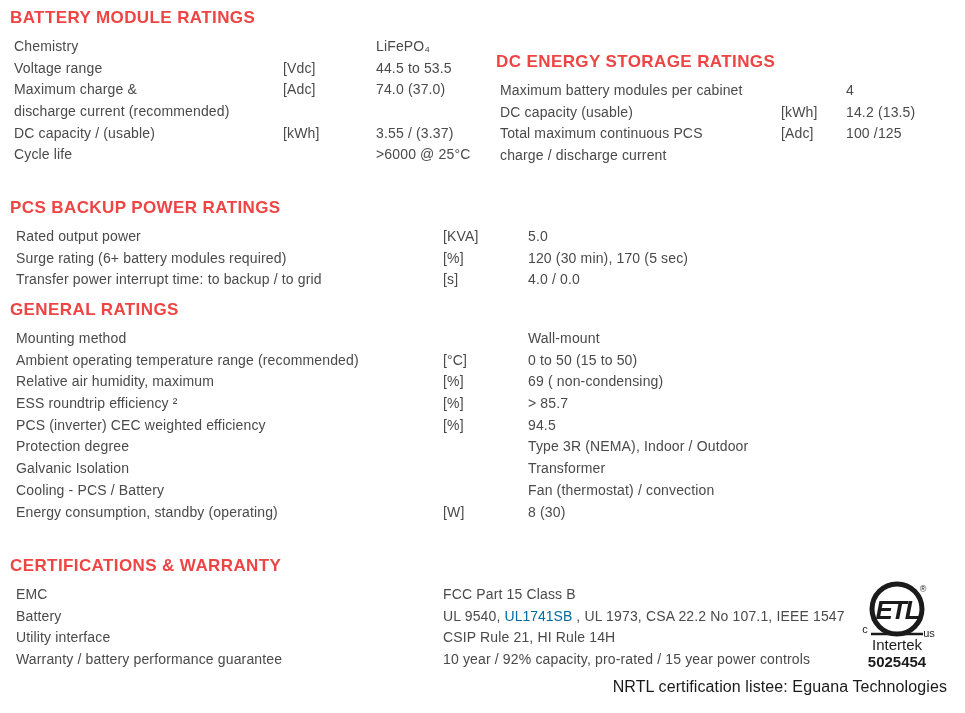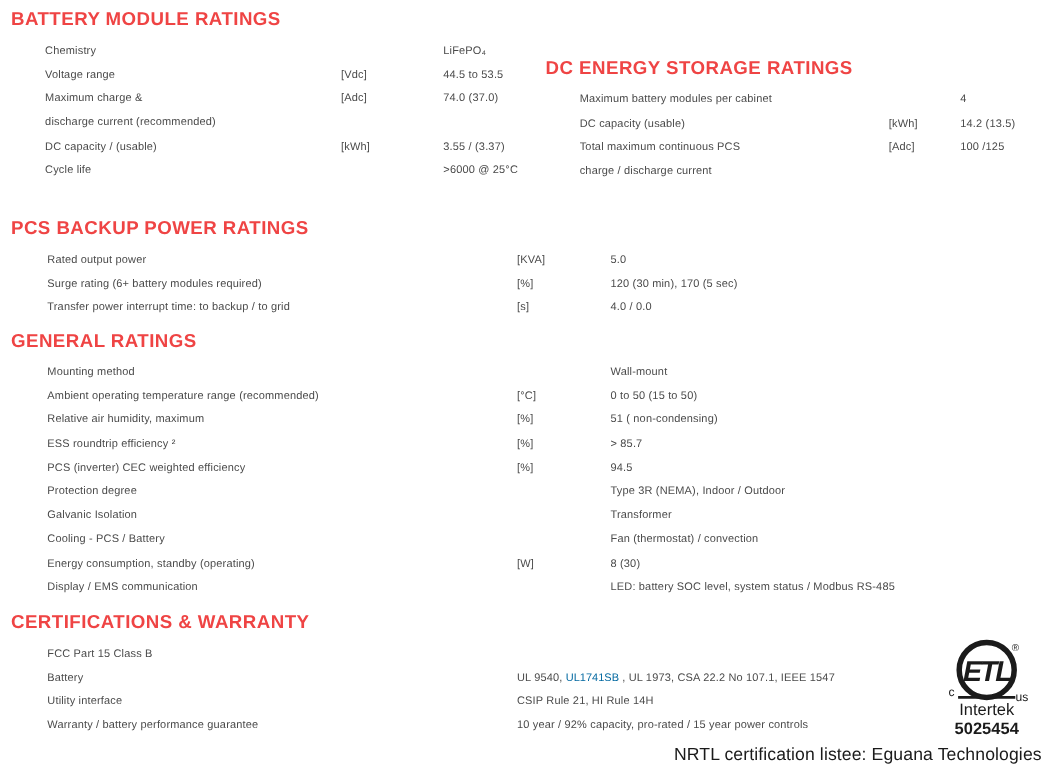--- a/index.html
+++ b/index.html
@@ -8,21 +8,21 @@
     background:#ffffff;
     font-family:"Liberation Sans","DejaVu Sans",sans-serif;
     color:#4a4a4a;
   }
   .sec{position:absolute;}
   .sec h2{
     margin:0 0 9px 0;
     font-size:17px;line-height:19px;font-weight:700;
     color:#ef4444;letter-spacing:0.4px;white-space:nowrap;
   }
-  .rows{position:relative;left:4px;font-size:10px;letter-spacing:0.15px;margin-left:27px;}
+  .rows{position:relative;left:4px;font-size:14px;letter-spacing:0.15px;}
   .sec-pcs .rows,.sec-general .rows,.sec-cert .rows{left:6px;}
   .row{display:flex;height:21.7px;line-height:21.7px;white-space:nowrap;}
   .c-label,.c-unit{flex:none;}
   .sec-battery .c-label{width:269px;}
   .sec-battery .c-unit{width:93px;}
   .sec-dc .c-label{width:281px;}
   .sec-dc .c-unit{width:65px;}
   .sec-pcs .c-label,.sec-general .c-label,.sec-cert .c-label{width:427px;}
   .sec-pcs .c-unit,.sec-general .c-unit{width:85px;}
   .hl{color:#0369a1;letter-spacing:0;}
@@ -127,21 +127,21 @@
       <span class="c-value">Wall-mount</span>
     </div>
     <div class="row">
       <span class="c-label">Ambient operating temperature range (recommended)</span>
       <span class="c-unit">[°C]</span>
       <span class="c-value">0 to 50 (15 to 50)</span>
     </div>
     <div class="row">
       <span class="c-label">Relative air humidity, maximum</span>
       <span class="c-unit">[%]</span>
-      <span class="c-value">51 ( non-condensing)</span>
+      <span class="c-value">69 ( non-condensing)</span>
     </div>
     <div class="row">
       <span class="c-label">ESS roundtrip efficiency ²</span>
       <span class="c-unit">[%]</span>
       <span class="c-value">&gt; 85.7</span>
     </div>
     <div class="row">
       <span class="c-label">PCS (inverter) CEC weighted efficiency</span>
       <span class="c-unit">[%]</span>
       <span class="c-value">94.5</span>
@@ -159,32 +159,28 @@
     <div class="row">
       <span class="c-label">Cooling - PCS / Battery</span>
       <span class="c-unit"></span>
       <span class="c-value">Fan (thermostat) / convection</span>
     </div>
     <div class="row">
       <span class="c-label">Energy consumption, standby (operating)</span>
       <span class="c-unit">[W]</span>
       <span class="c-value">8 (30)</span>
     </div>
-    <div class="row">
-      <span class="c-label">Display / EMS communication</span>
-      <span class="c-unit"></span>
-      <span class="c-value">LED: battery SOC level, system status / Modbus RS-485</span>
-    </div>
   </div>
 </div>
 
 <div class="sec sec-cert" style="left:10px;top:556px;">
   <h2>CERTIFICATIONS &amp; WARRANTY</h2>
   <div class="rows">
     <div class="row">
+      <span class="c-label">EMC</span>
       <span class="c-value">FCC Part 15 Class B</span>
     </div>
     <div class="row">
       <span class="c-label">Battery</span>
       <span class="c-value"><span>UL 9540, </span><span class="hl">UL1741SB</span><span> , UL 1973, CSA 22.2 No 107.1, IEEE 1547</span></span>
     </div>
     <div class="row">
       <span class="c-label">Utility interface</span>
       <span class="c-value">CSIP Rule 21, HI Rule 14H</span>
     </div>

